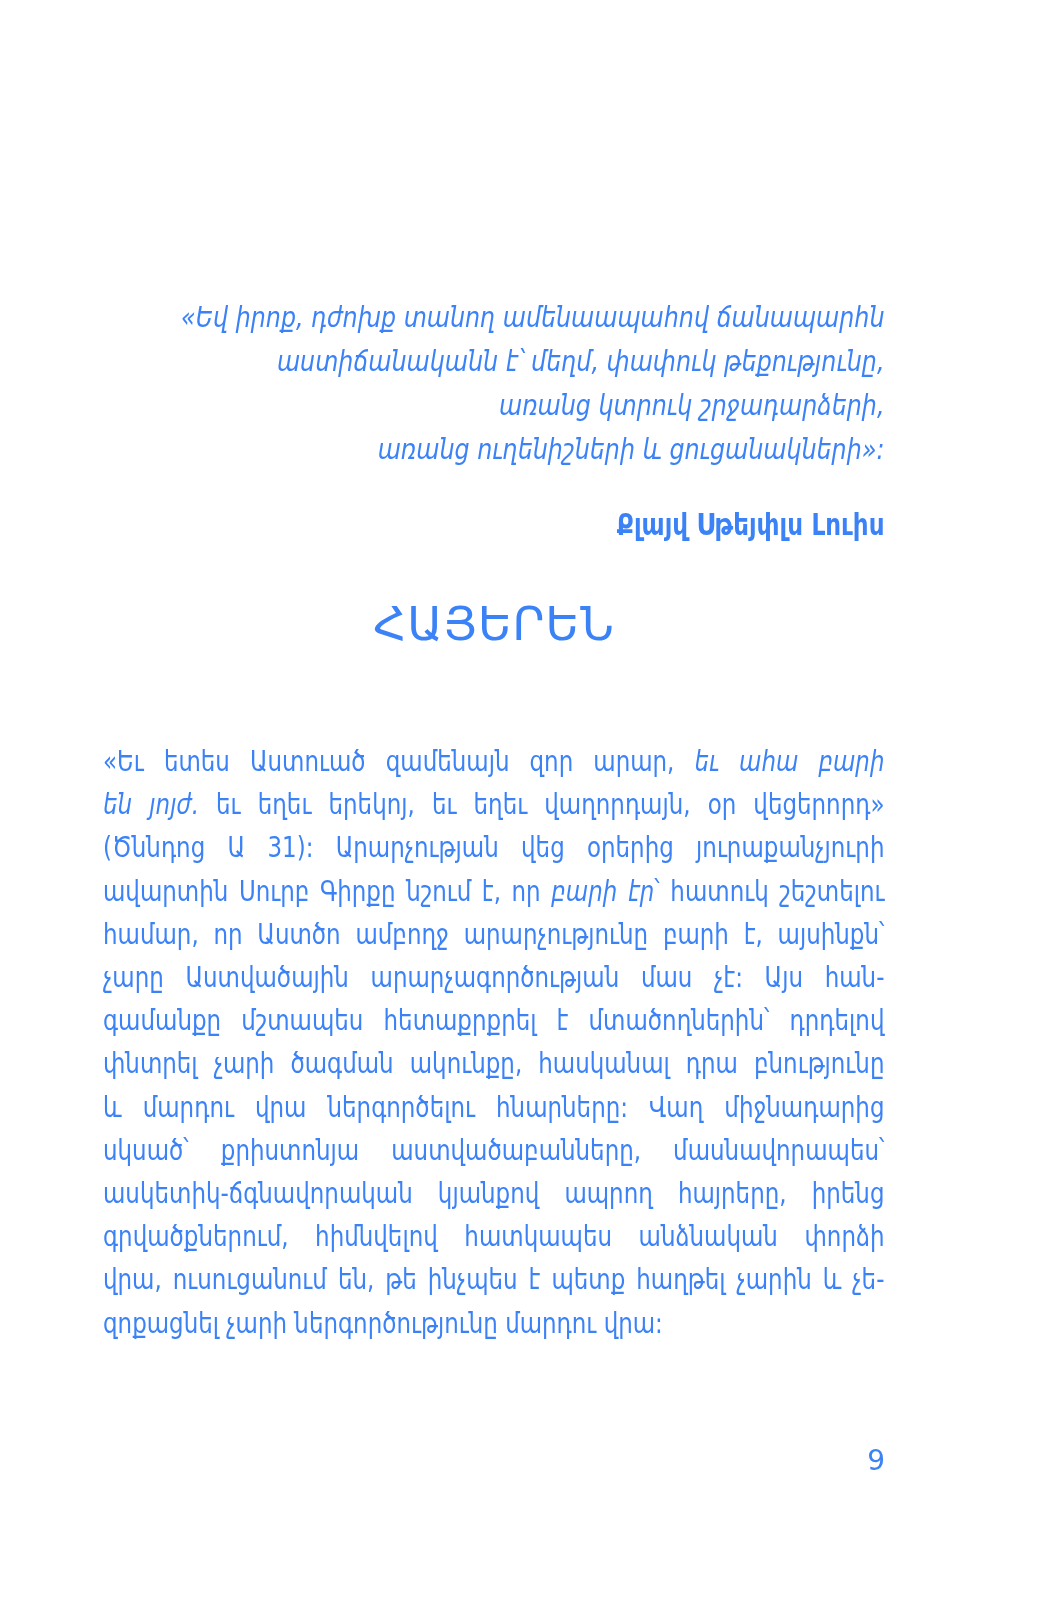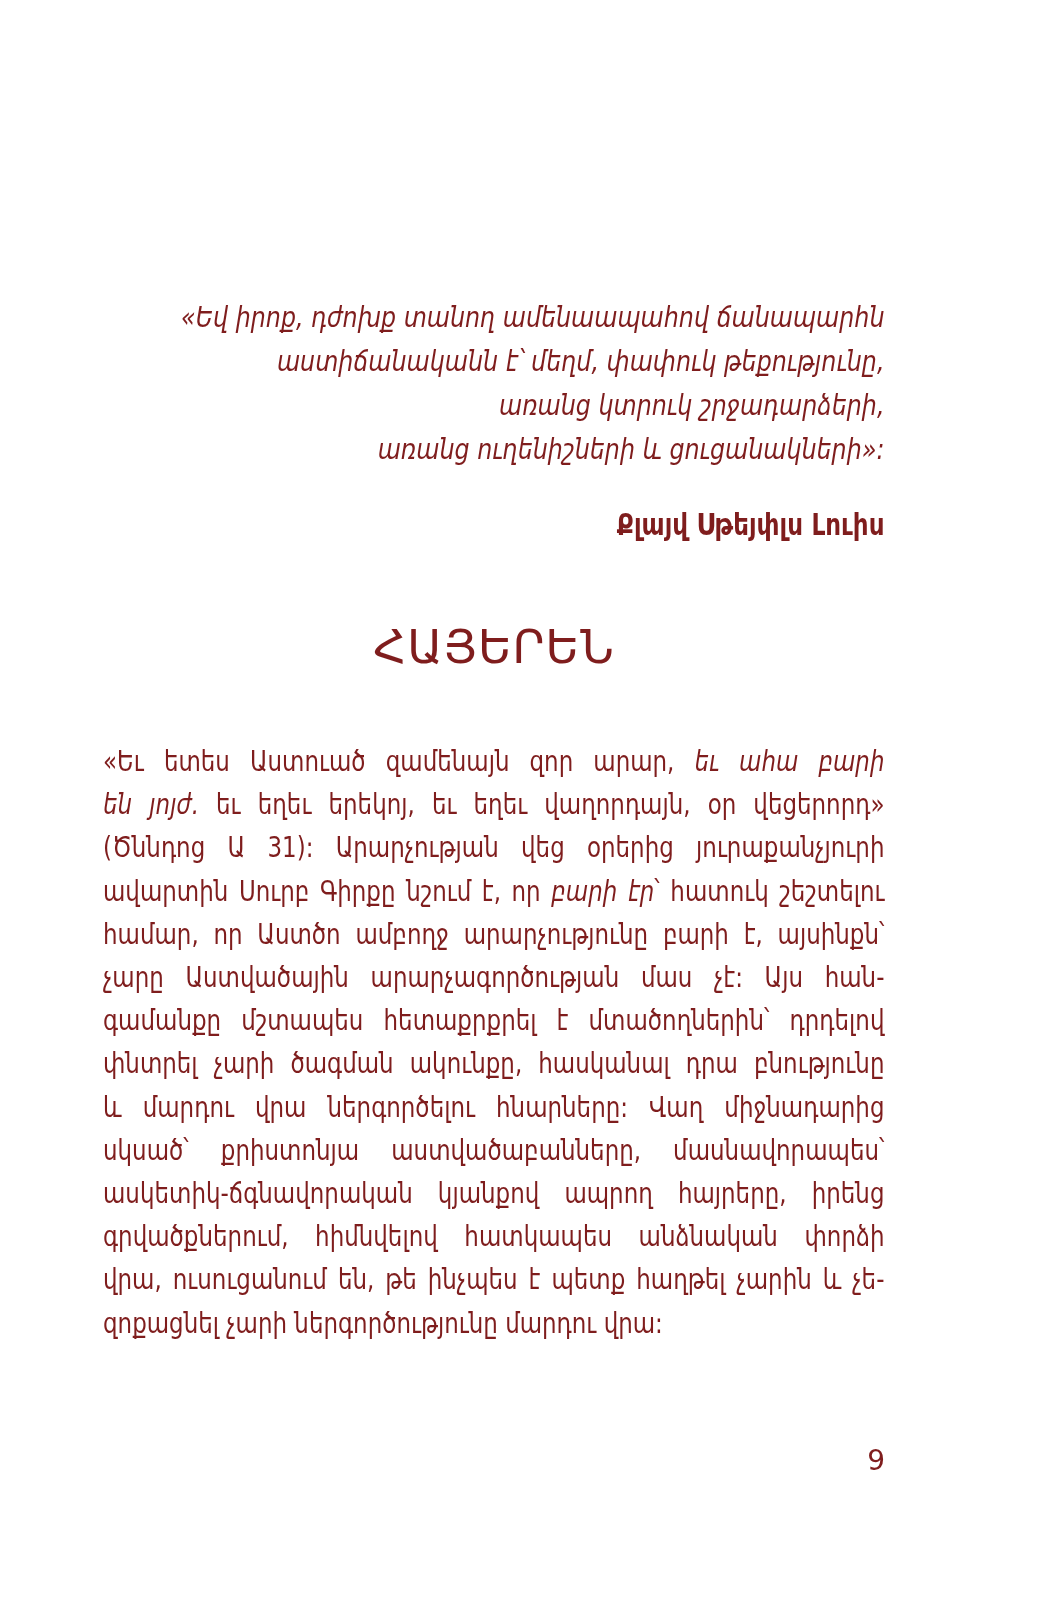--- a/index.html
+++ b/index.html
@@ -1,21 +1,21 @@
 <!DOCTYPE html>
 <html><head>
 <meta charset="utf-8">
 <style>
   html, body { margin: 0; padding: 0; background: #ffffff; }
   .page {
     position: relative;
     width: 1063px;
     height: 1614px;
     background: #ffffff;
-    color: #7f1d1d;
+    color: #3b82f6;
     font-family: "DejaVu Sans", sans-serif;
     overflow: hidden;
     text-decoration: underline;
   }
   
   .epigraph {
     position: absolute;
     left: 103px;
     top: 295px;
     width: 953px;
@@ -34,21 +34,21 @@
     transform: scaleX(0.82);
     transform-origin: 0 0;
     font-weight: bold;
     font-size: 30px;
     line-height: 40px;
     text-align: right;
   }
   .heading {
     position: absolute;
     left: 103px;
-    top: 616px;
+    top: 593px;
     width: 782px;
     text-align: center;
     font-size: 46px;
     line-height: 63px;
     letter-spacing: 1px;
     font-weight: normal;
   }
   .body-block {
     position: absolute;
     left: 103px;

